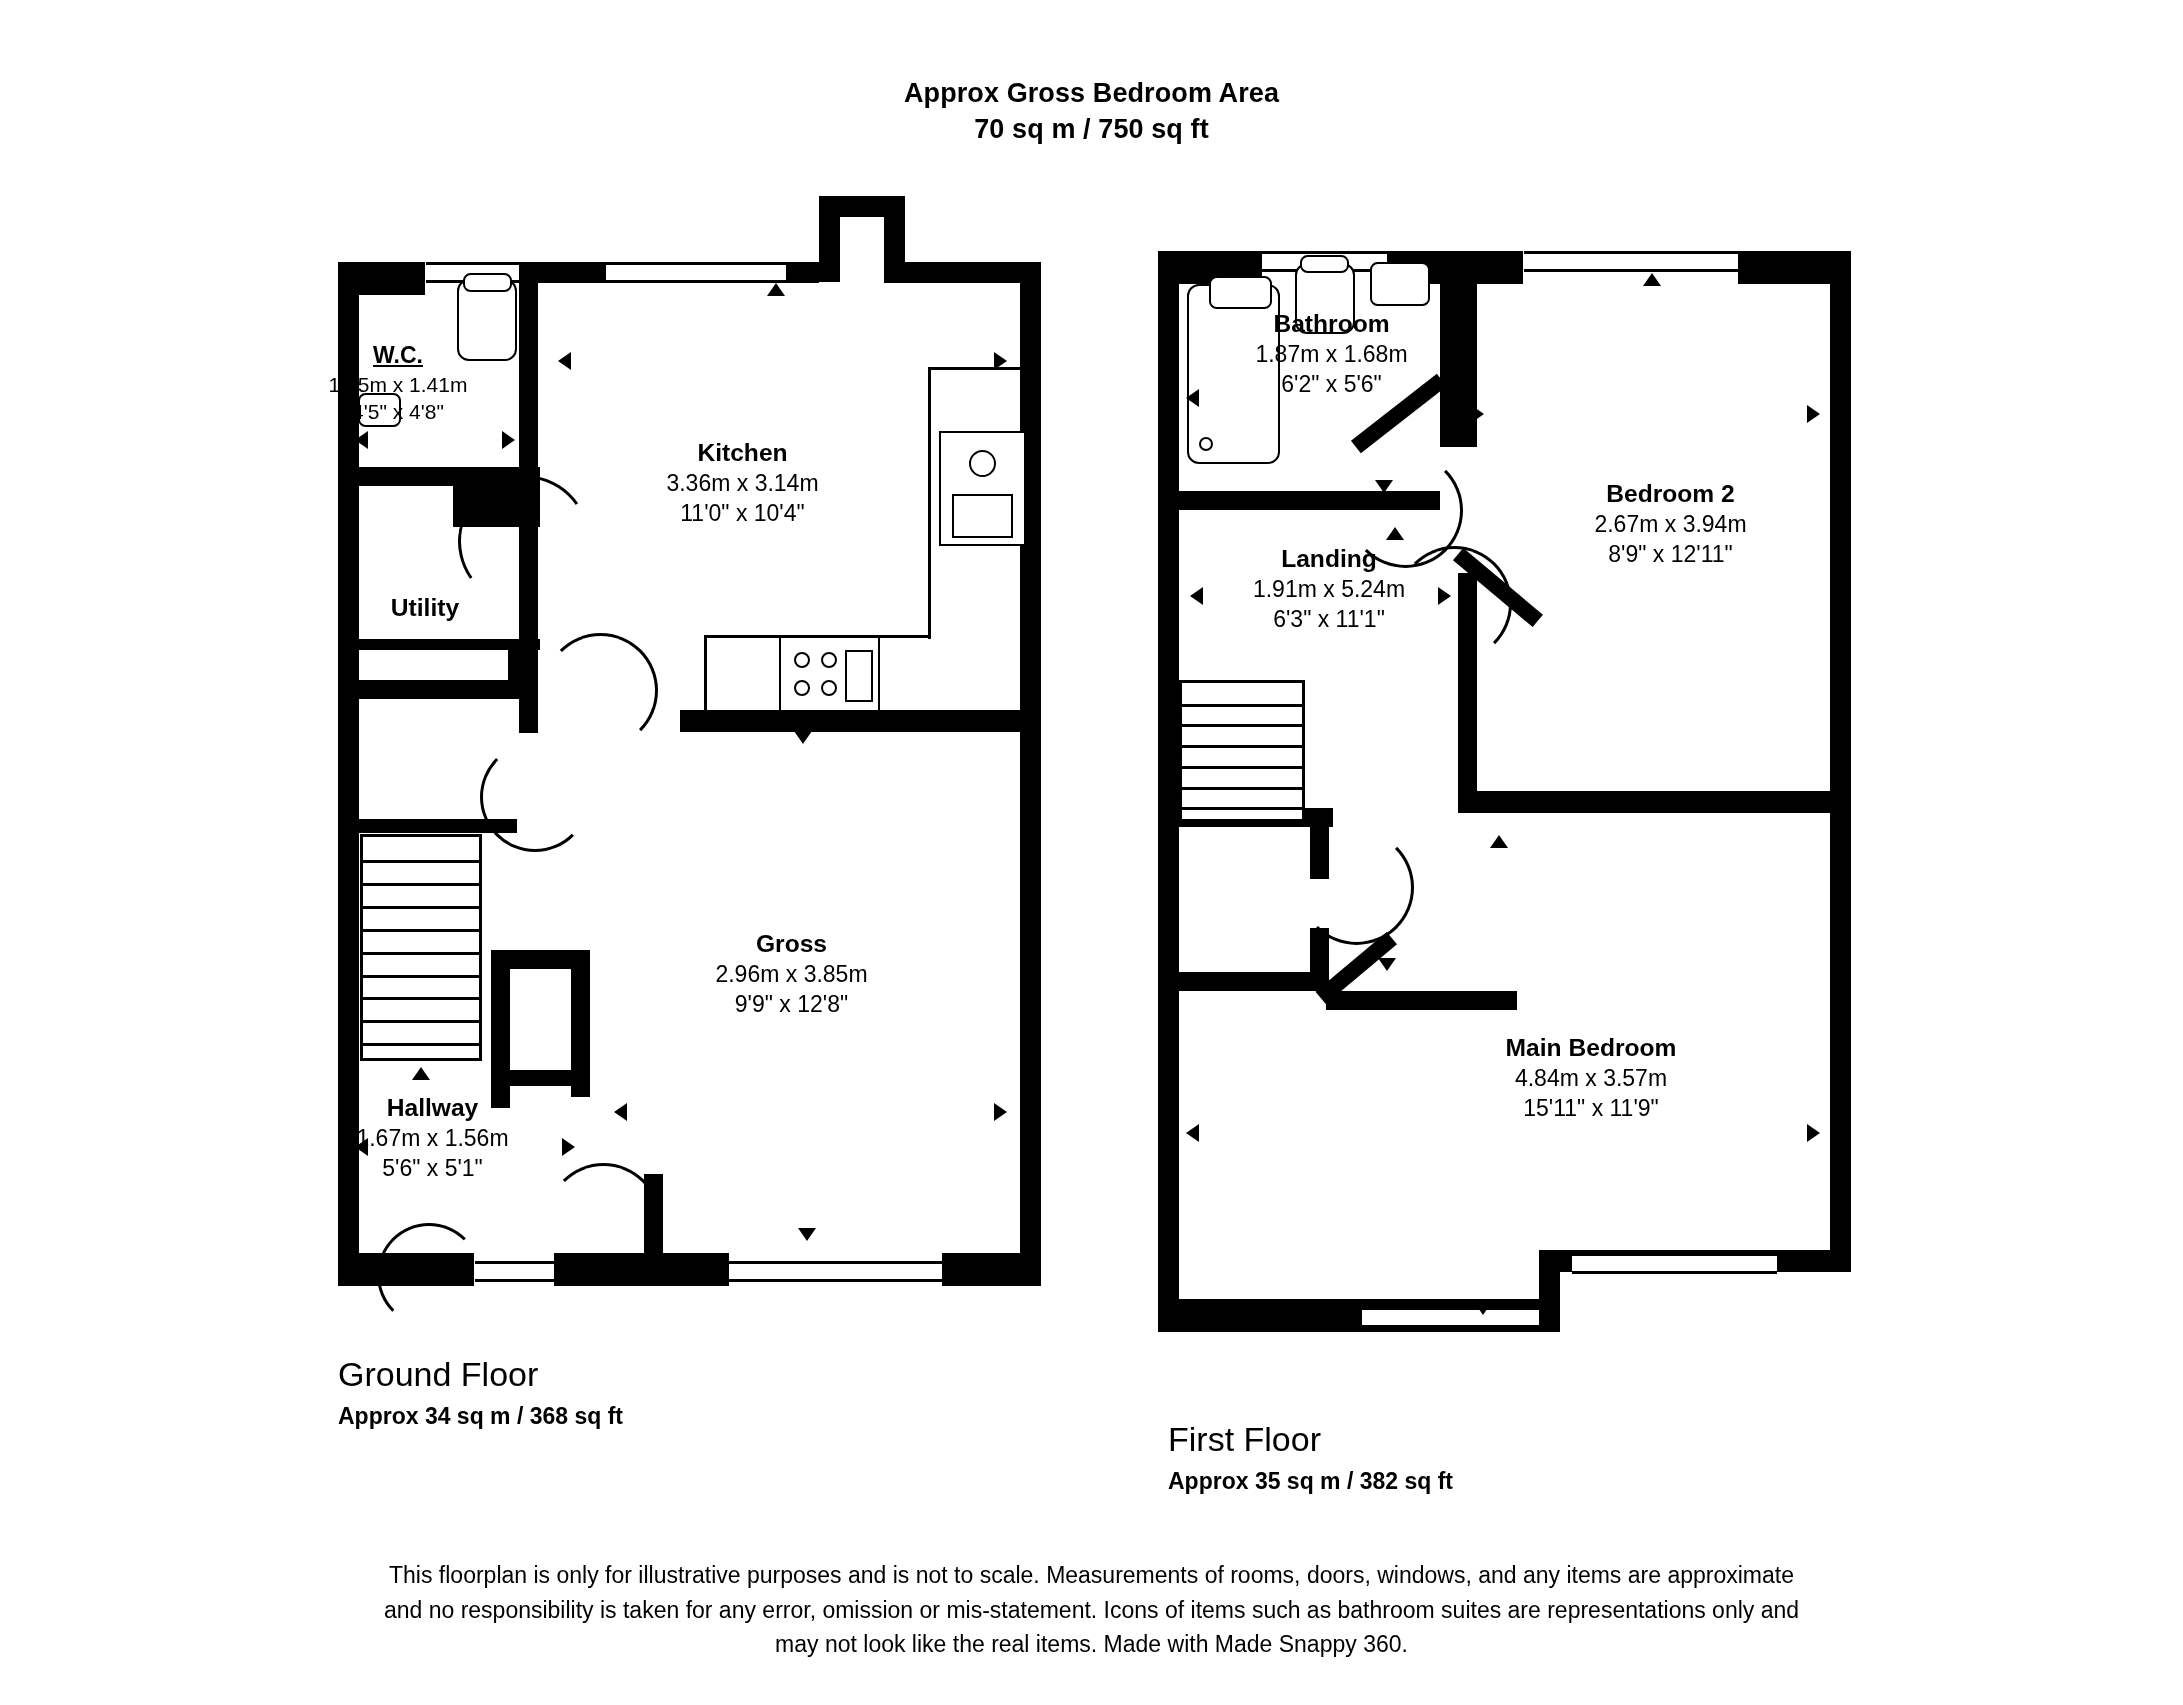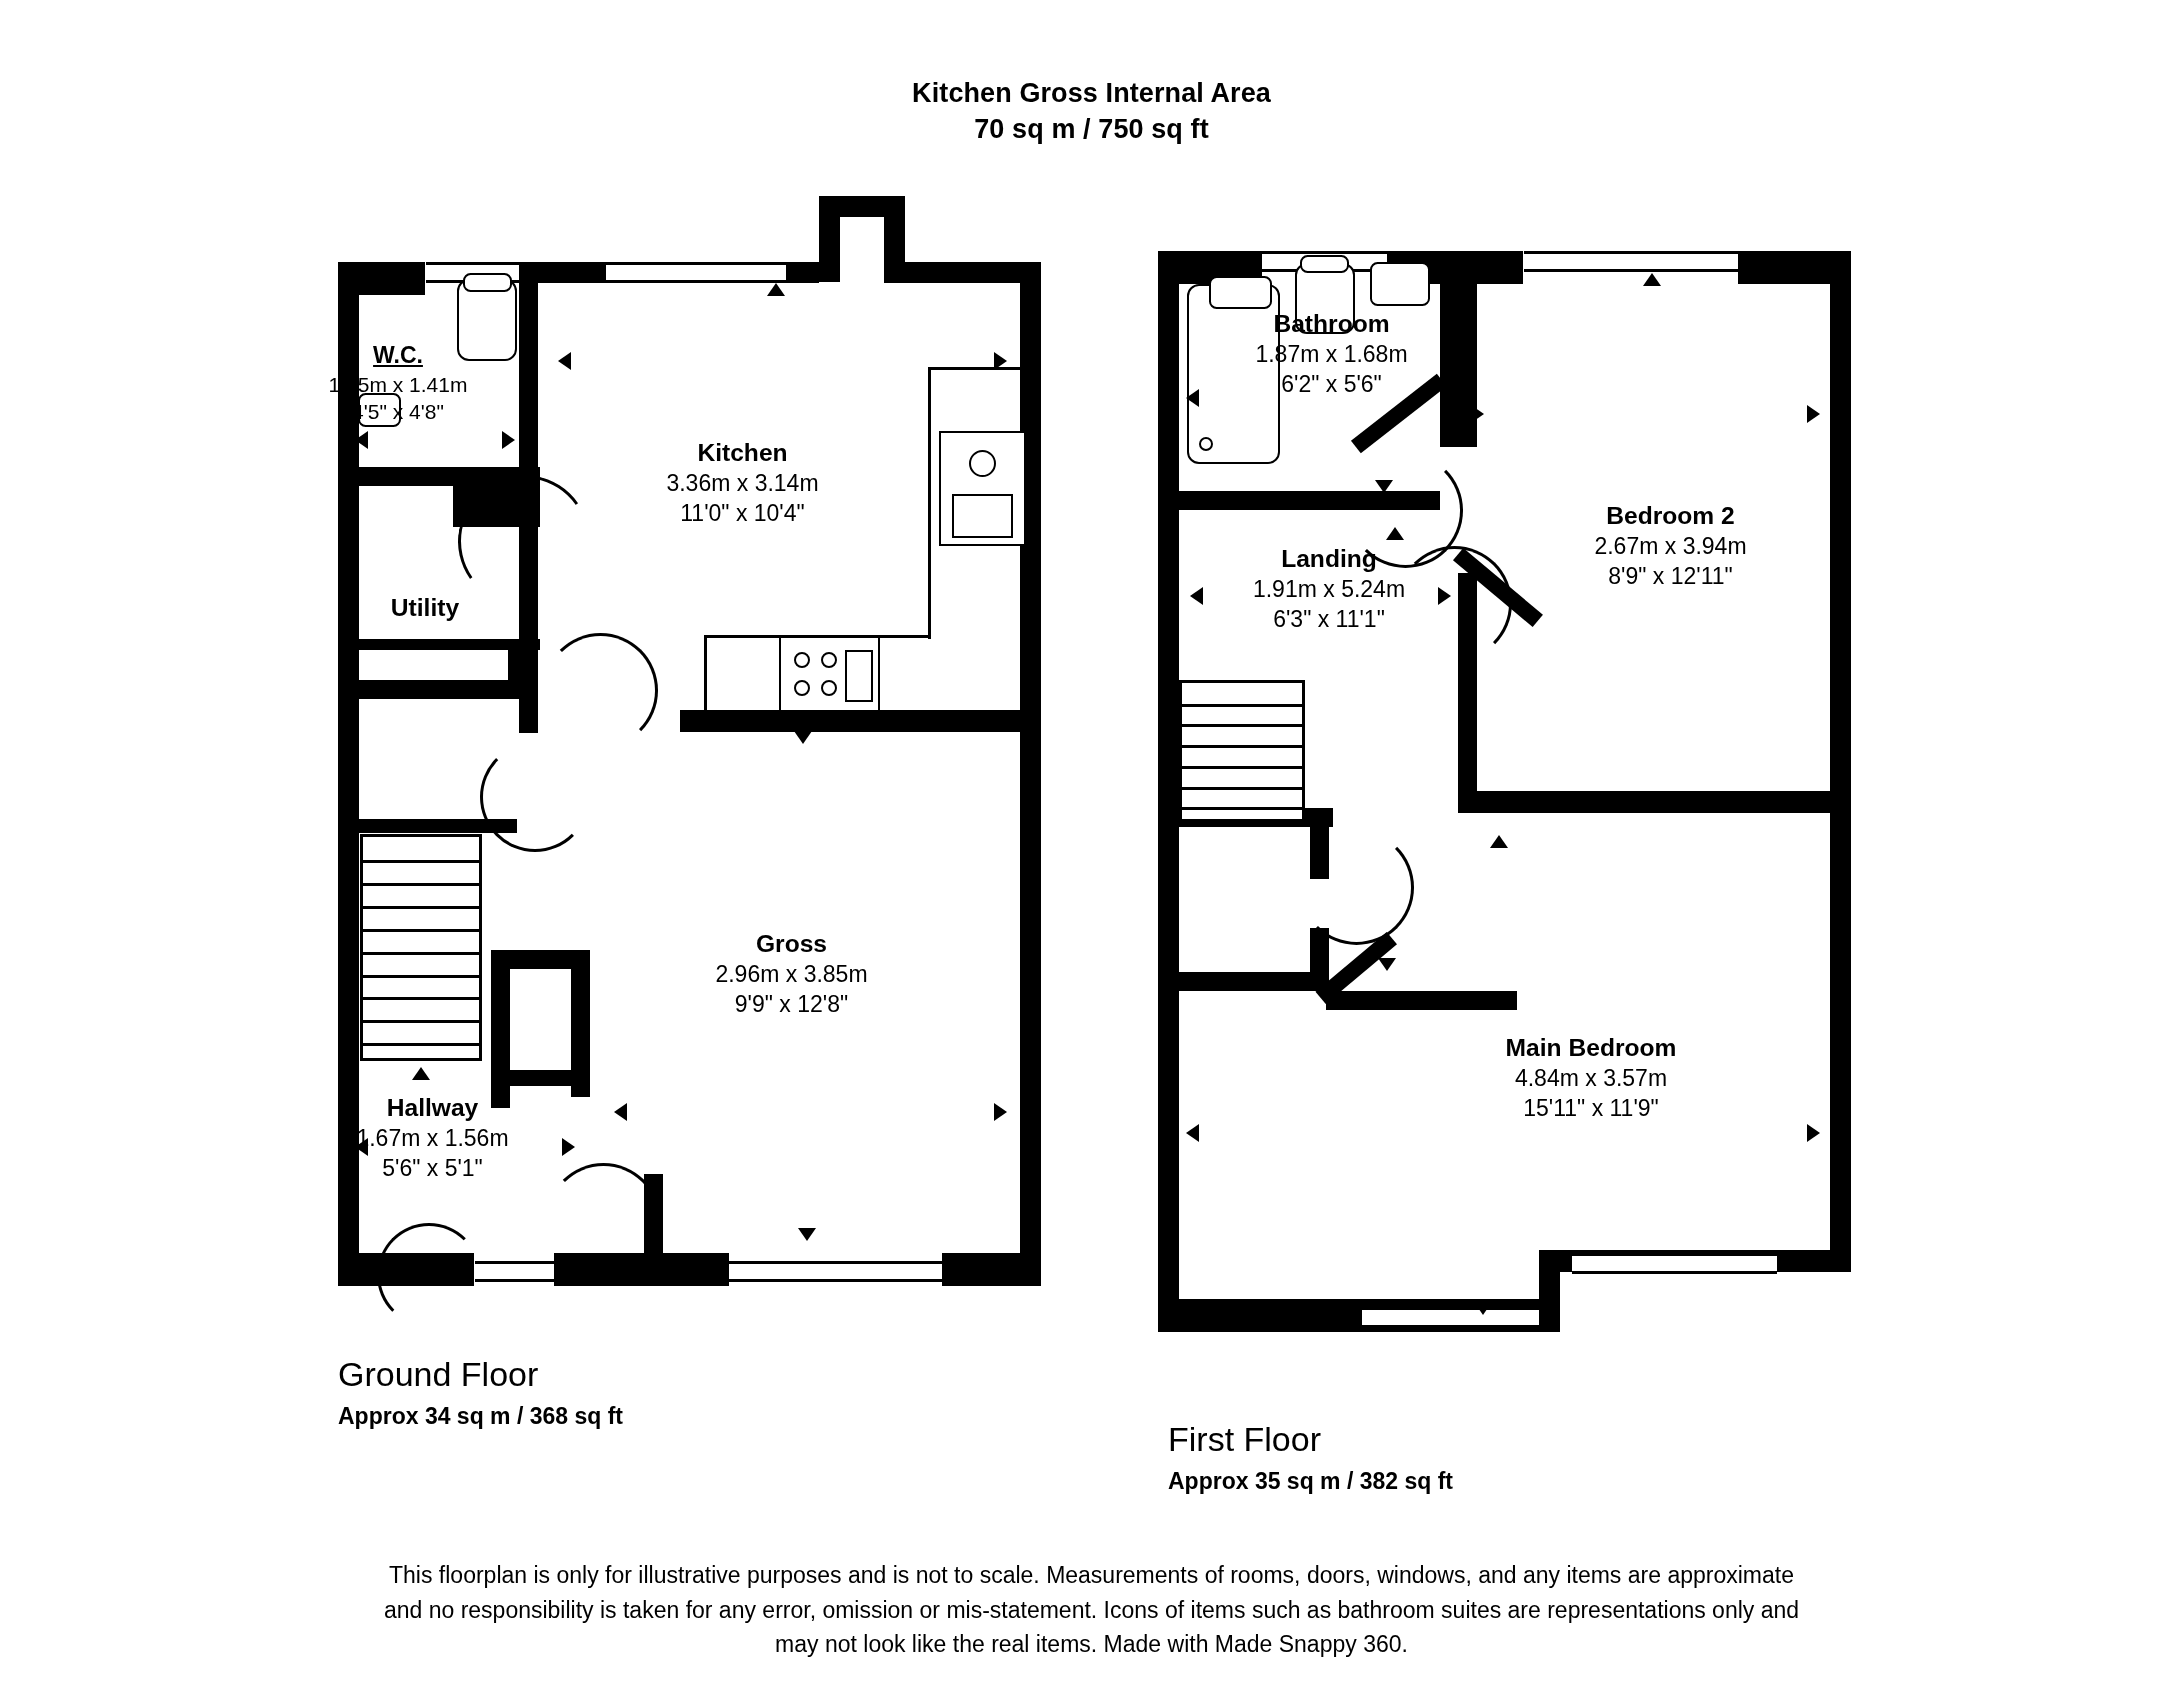--- a/index.html
+++ b/index.html
@@ -145,21 +145,21 @@
     position: absolute;
     border: 2.2px solid #000;
     border-radius: 50%;
     box-sizing: border-box;
   }
 </style>
 </head>
 <body>
 
 <div id="header">
-  <div class="line">Kitchen Gross Internal Area</div>
+  <div class="line">Approx Gross Bedroom Area</div>
   <div class="line">70 sq m / 750 sq ft</div>
 </div>
 
 <div class="plan">
 
   <div class="wall" style="left:338px; top:262px; width:21px; height:1023px;"></div>
 
   <div class="wall" style="left:1020px; top:262px; width:21px; height:1023px;"></div>
 
   <div class="wall" style="left:338px; top:262px; width:87px; height:33px;"></div>
@@ -354,21 +354,21 @@
   <div class="arrow left" style="left:1186px; top:1124px;"></div>
   <div class="arrow right" style="left:1807px; top:1124px;"></div>
   <div class="arrow down" style="left:1474px; top:1302px;"></div>
 
   <div class="room-label" style="left:1195px; top:308px; width:273px;">
     <div class="name">Bathroom</div>
     <div class="dim">1.87m x 1.68m</div>
     <div class="dim">6'2" x 5'6"</div>
   </div>
 
-  <div class="room-label" style="left:1534px; top:478px; width:273px;margin-top:22px;">
+  <div class="room-label" style="left:1534px; top:478px; width:273px;">
     <div class="name">Bedroom 2</div>
     <div class="dim">2.67m x 3.94m</div>
     <div class="dim">8'9" x 12'11"</div>
   </div>
 
   <div class="room-label" style="left:1190px; top:543px; width:278px;">
     <div class="name">Landing</div>
     <div class="dim">1.91m x 5.24m</div>
     <div class="dim">6'3" x 11'1"</div>
   </div>

